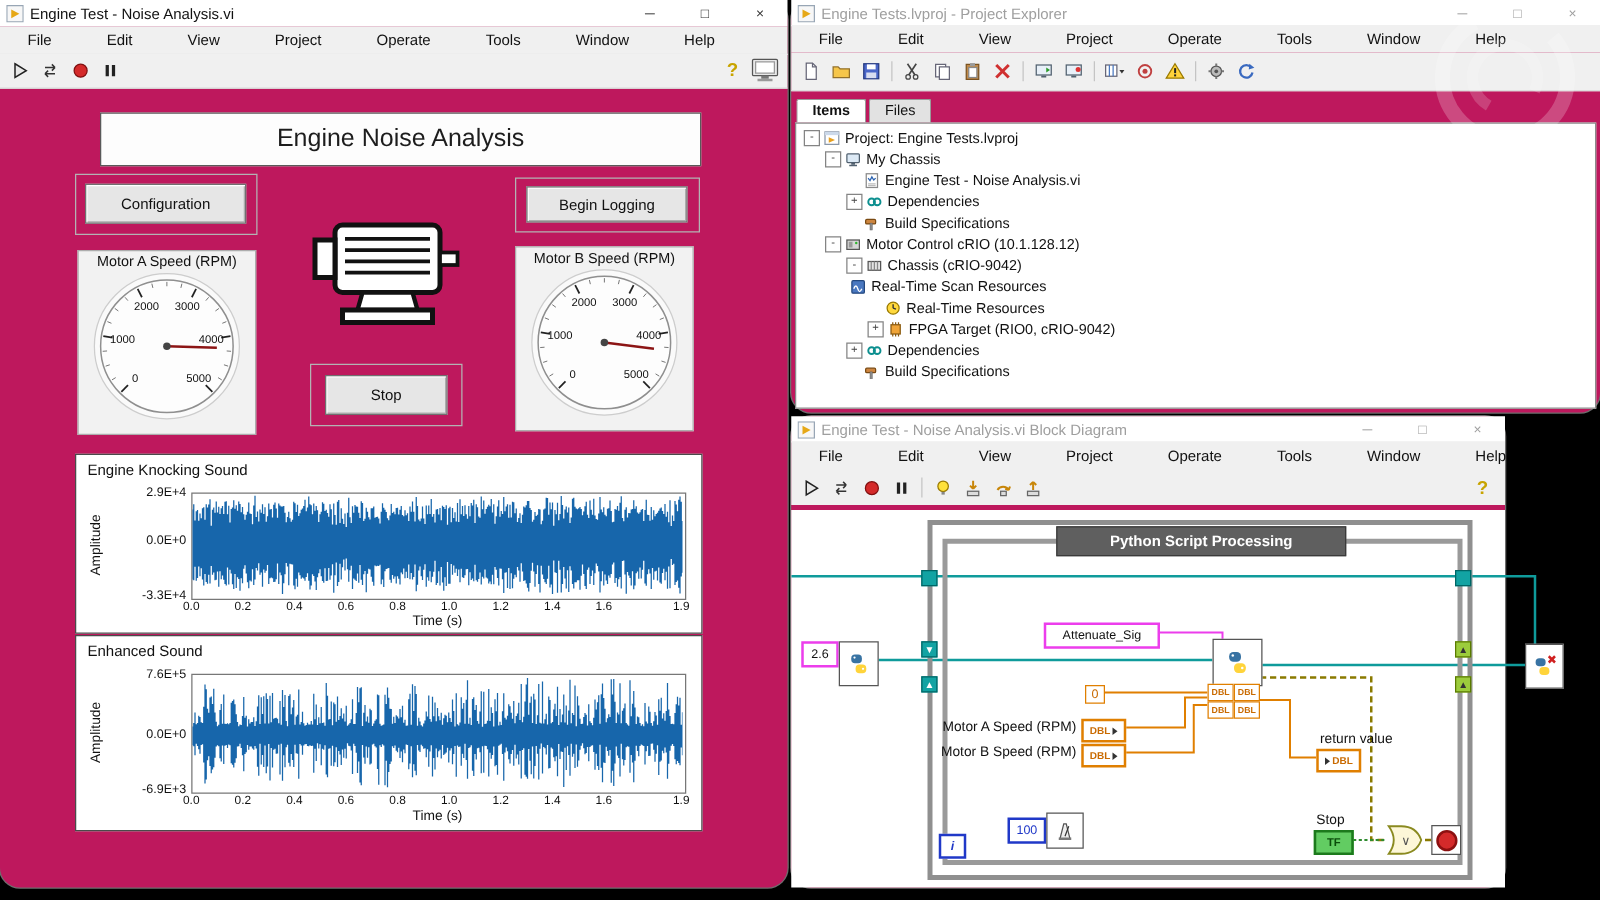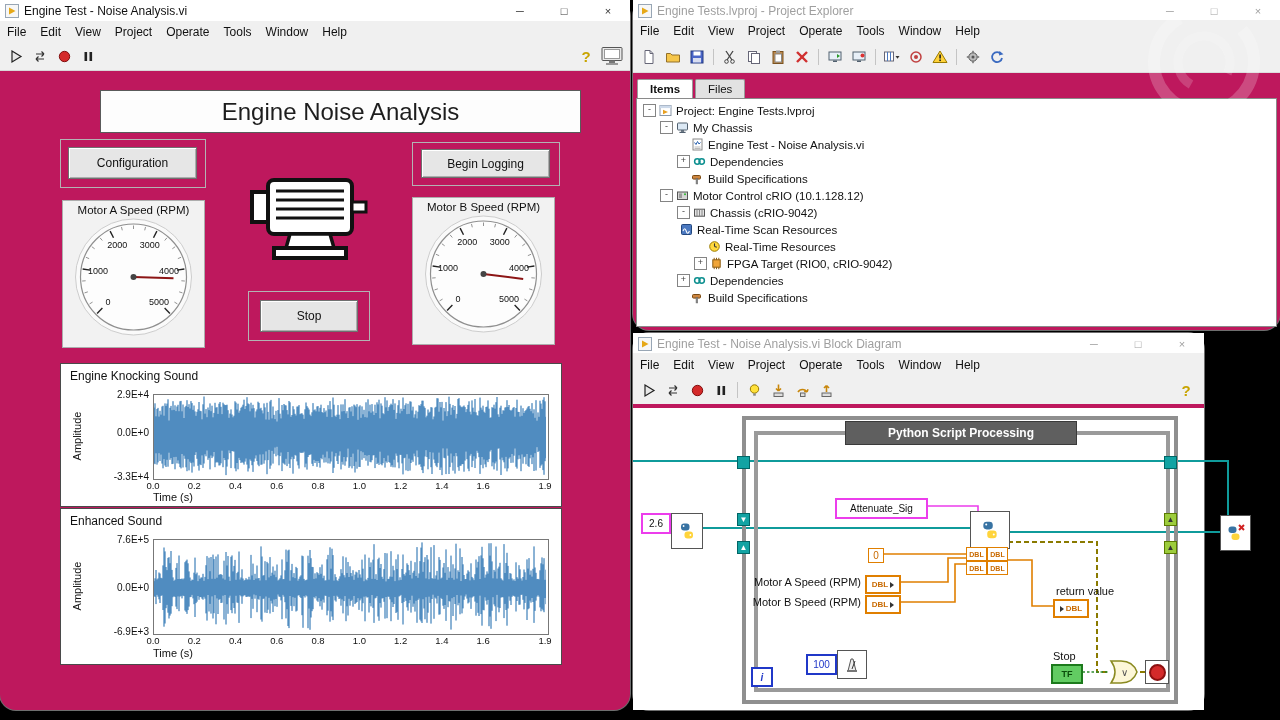--- a/index.html
+++ b/index.html
@@ -5,40 +5,40 @@
   html,body{margin:0;padding:0;background:#000;}
   .stage{position:relative;width:1280px;height:720px;background:#000;overflow:hidden;
          font-family:"Liberation Sans",sans-serif;color:#111;}
   .win{position:absolute;background:#be185d;box-shadow:0 0 0 1px #6e6e6e;border-radius:16px;}
   .titlebar{position:absolute;left:0;top:0;right:0;height:21px;background:#fff;display:flex;align-items:center;padding-left:5px;font-size:12px;}
   .wtitle{margin-left:5px;white-space:nowrap;}
   .caps{margin-left:auto;display:flex;height:100%;}
   .capbtn{width:44px;display:flex;align-items:center;justify-content:center;font-size:11px;color:#333;}
   .inactive .wtitle,.inactive .capbtn{color:#9f9f9f;}
   .menubar{position:absolute;left:0;right:0;display:flex;align-items:center;font-size:12px;background:#f0f0f0;}
-  .menubar span{padding:3px 7px;cursor:default;}
+  .menubar span{padding:3px 22px;cursor:default;}
   .toolbar{position:absolute;left:0;right:0;display:flex;align-items:center;padding-left:6px;gap:4px;background:#f0f0f0;}
   .tico{width:20px;height:20px;display:flex;align-items:center;justify-content:center;}
   .tsep{width:1px;height:16px;background:#c4c4c4;margin:0 2px;}
   .qmark{color:#c8a400;font-weight:bold;font-size:15px;}
   #fp .menubar{top:21px;height:22px;border-bottom:1px solid #e2e2e2;}
   #fp .toolbar{top:43px;height:27px;border-bottom:1px solid #d8d8d8;}
-  .headingbox{position:absolute;left:80px;top:90px;width:479px;height:41px;background:#fdfdfd;border:1px solid #5a5a5a;display:flex;align-items:center;justify-content:center;font-size:24px;color:#1d1d1d;margin-left:20px;}
+  .headingbox{position:absolute;left:80px;top:90px;width:479px;height:41px;background:#fdfdfd;border:1px solid #5a5a5a;display:flex;align-items:center;justify-content:center;font-size:20px;color:#1d1d1d;}
   .ctlframe{position:absolute;border:1px solid #b3b3b3;}
   .lvbtn{position:absolute;background:#e6e6e6;border:1px solid #707070;box-shadow:inset 1px 1px 0 #fff,inset -1px -1px 0 #adadad;font-size:12px;font-family:inherit;color:#111;}
   .motor{position:absolute;}
   .gaugebox{position:absolute;width:141px;height:146px;border:1px solid #adadad;background:#f2f2f2;text-align:center;}
   .glabel{font-size:11.5px;padding-top:3px;}
   .graphbox{position:absolute;background:#fff;border:1px solid #4a4a4a;}
   .gtitle{position:absolute;left:9px;top:5px;font-size:12px;}
   .plot{position:absolute;border:1px solid #777;background:#fff;}
   .plot svg{display:block;}
   .gy{position:absolute;font-size:10px;color:#111;}
   .gx{position:absolute;font-size:9.5px;color:#111;text-align:center;}
-  .gxlabel{position:absolute;font-size:11px;}
+  .gxlabel{position:absolute;text-align:center;font-size:11px;}
   .gylabel{position:absolute;font-size:11px;white-space:nowrap;transform:translate(-50%,-50%) rotate(-90deg);}
   #pe .menubar{top:20px;height:22px;}
   #pe .toolbar{top:42px;height:30px;border-bottom:1px solid #ddd;}
   .tabsrow{position:absolute;left:4px;top:74px;display:flex;gap:2px;align-items:flex-end;height:24px;}
   .tab{font-size:11.5px;padding:3px 12px;border:1px solid #9a9a9a;border-bottom:none;background:#e2e2e2;border-radius:2px 2px 0 0;}
   .tab.active{background:#fff;font-weight:bold;}
   .treepanel{position:absolute;left:3px;right:3px;top:98px;bottom:3px;background:#fff;border:1px solid #8a8a8a;padding-top:3px;overflow:hidden;}
   .trow{display:flex;align-items:center;height:17px;font-size:11.5px;white-space:nowrap;}
   .exp{width:11px;height:11px;border:1px solid #848484;background:#fff;font-size:9px;line-height:9px;text-align:center;margin-right:3px;flex:none;color:#444;}
   .expspace{width:14px;flex:none;}

